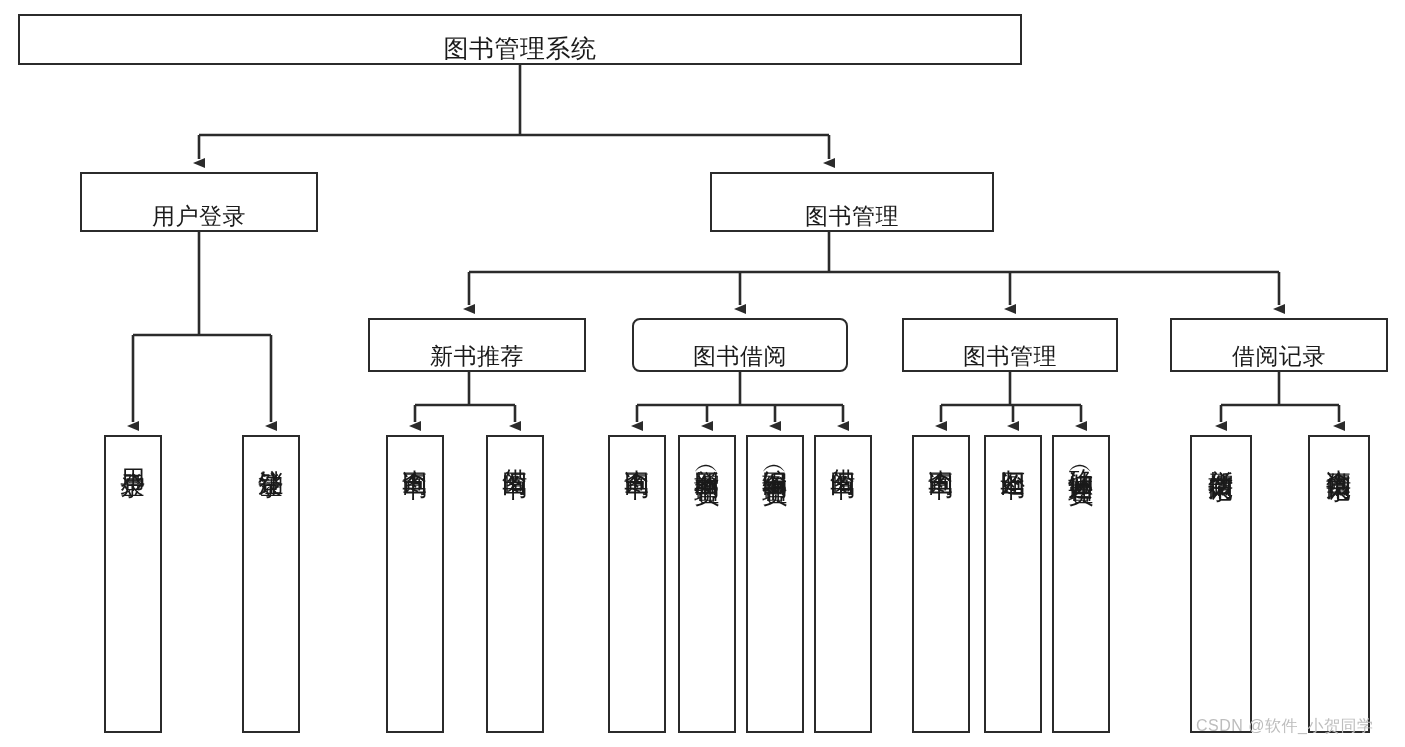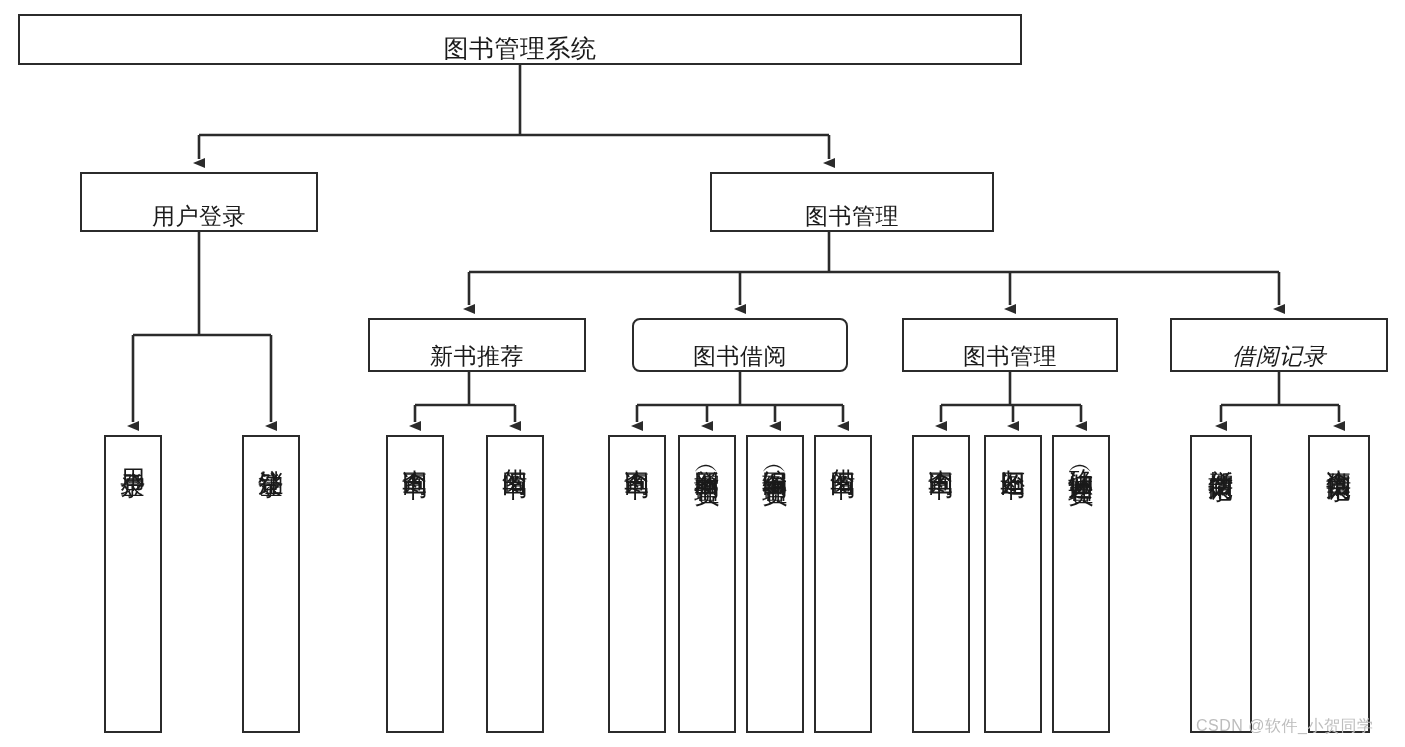--- a/index.html
+++ b/index.html
@@ -127,21 +127,21 @@
       </div>
       <div class="node horizontal" id="node-new-book-rec" style="left: 360px; top: 318px; width: 218px; height: 54px; margin-left: 8px;">
         <div class="label">新书推荐</div>
       </div>
       <div class="node horizontal" id="node-book-borrow" style="left: 632px; top: 318px; width: 216px; height: 54px; border-radius: 8px;">
         <div class="label">图书借阅</div>
       </div>
       <div class="node horizontal" id="node-current-borrow" style="left: 902px; top: 318px; width: 216px; height: 54px;">
         <div class="label">图书管理</div>
       </div>
-      <div class="node horizontal" id="node-borrow-record" style="left: 1170px; top: 318px; width: 218px; height: 54px; font-style: italic;">
+      <div class="node horizontal" id="node-borrow-record" style="left: 1170px; top: 318px; width: 218px; height: 54px;">
         <div class="label">借阅记录</div>
       </div>
       <div class="node vertical" id="node-leaf-user-login" style="left: 104px; top: 435px; width: 58px; height: 298px;">
         <div class="label">用户登录</div>
       </div>
       <div class="node vertical" id="node-leaf-logout" style="left: 242px; top: 435px; width: 58px; height: 298px;">
         <div class="label">注销登录</div>
       </div>
       <div class="node vertical" id="node-leaf-query-book-1" style="left: 386px; top: 435px; width: 58px; height: 298px;">
         <div class="label">查询图书</div>

